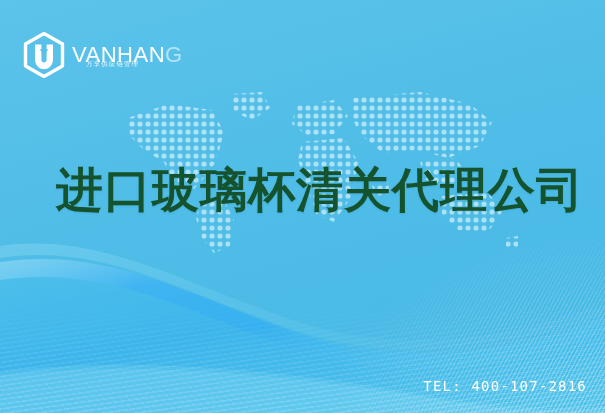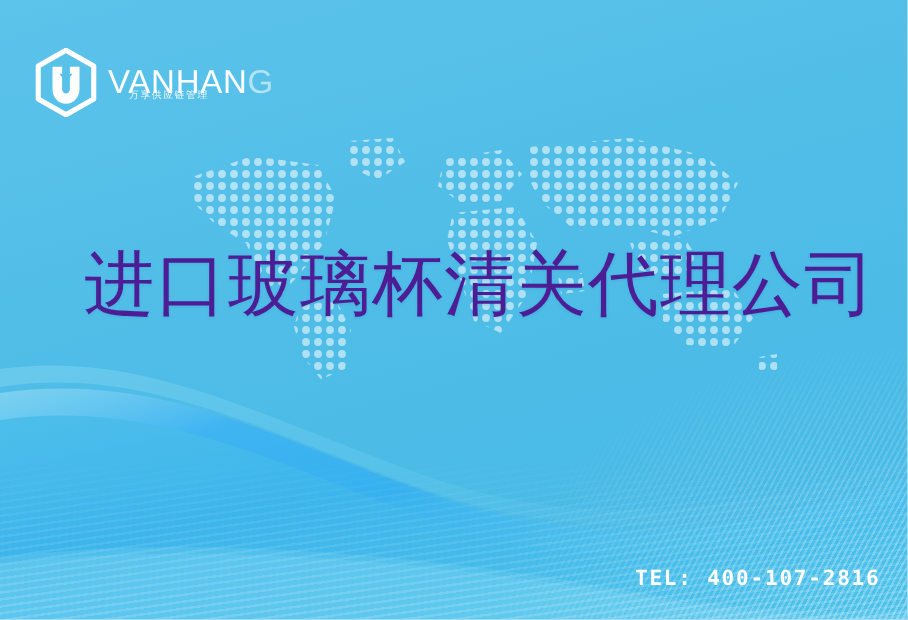--- a/index.html
+++ b/index.html
@@ -113,38 +113,37 @@
   }
 
   
   .headline {
     position: absolute;
     left: 56px;
     top: 166px;
     font-size: 47px;
     line-height: 1;
     letter-spacing: 1px;
-    color: #4c1d95;
+    color: #14532d;
     font-family: "DejaVu Sans", "Liberation Sans", sans-serif;
-    font-weight: 400;
+    font-weight: 700;
     white-space: nowrap;
     text-shadow: 0 1px 2px rgba(40,120,170,0.22);
   }
 
   
   .tel {
     position: absolute;
     right: 18px;
     bottom: 19px;
     color: #ffffff;
     font-size: 14px;
     letter-spacing: 1.2px;
     font-family: "DejaVu Sans Mono", "Liberation Mono", monospace;
     white-space: nowrap;
-    font-weight: bold;
   }
 </style>
 </head>
 <body>
 
 <div id="banner">
 
   <div class="bg-base"></div>
 
   <div class="world-map">

